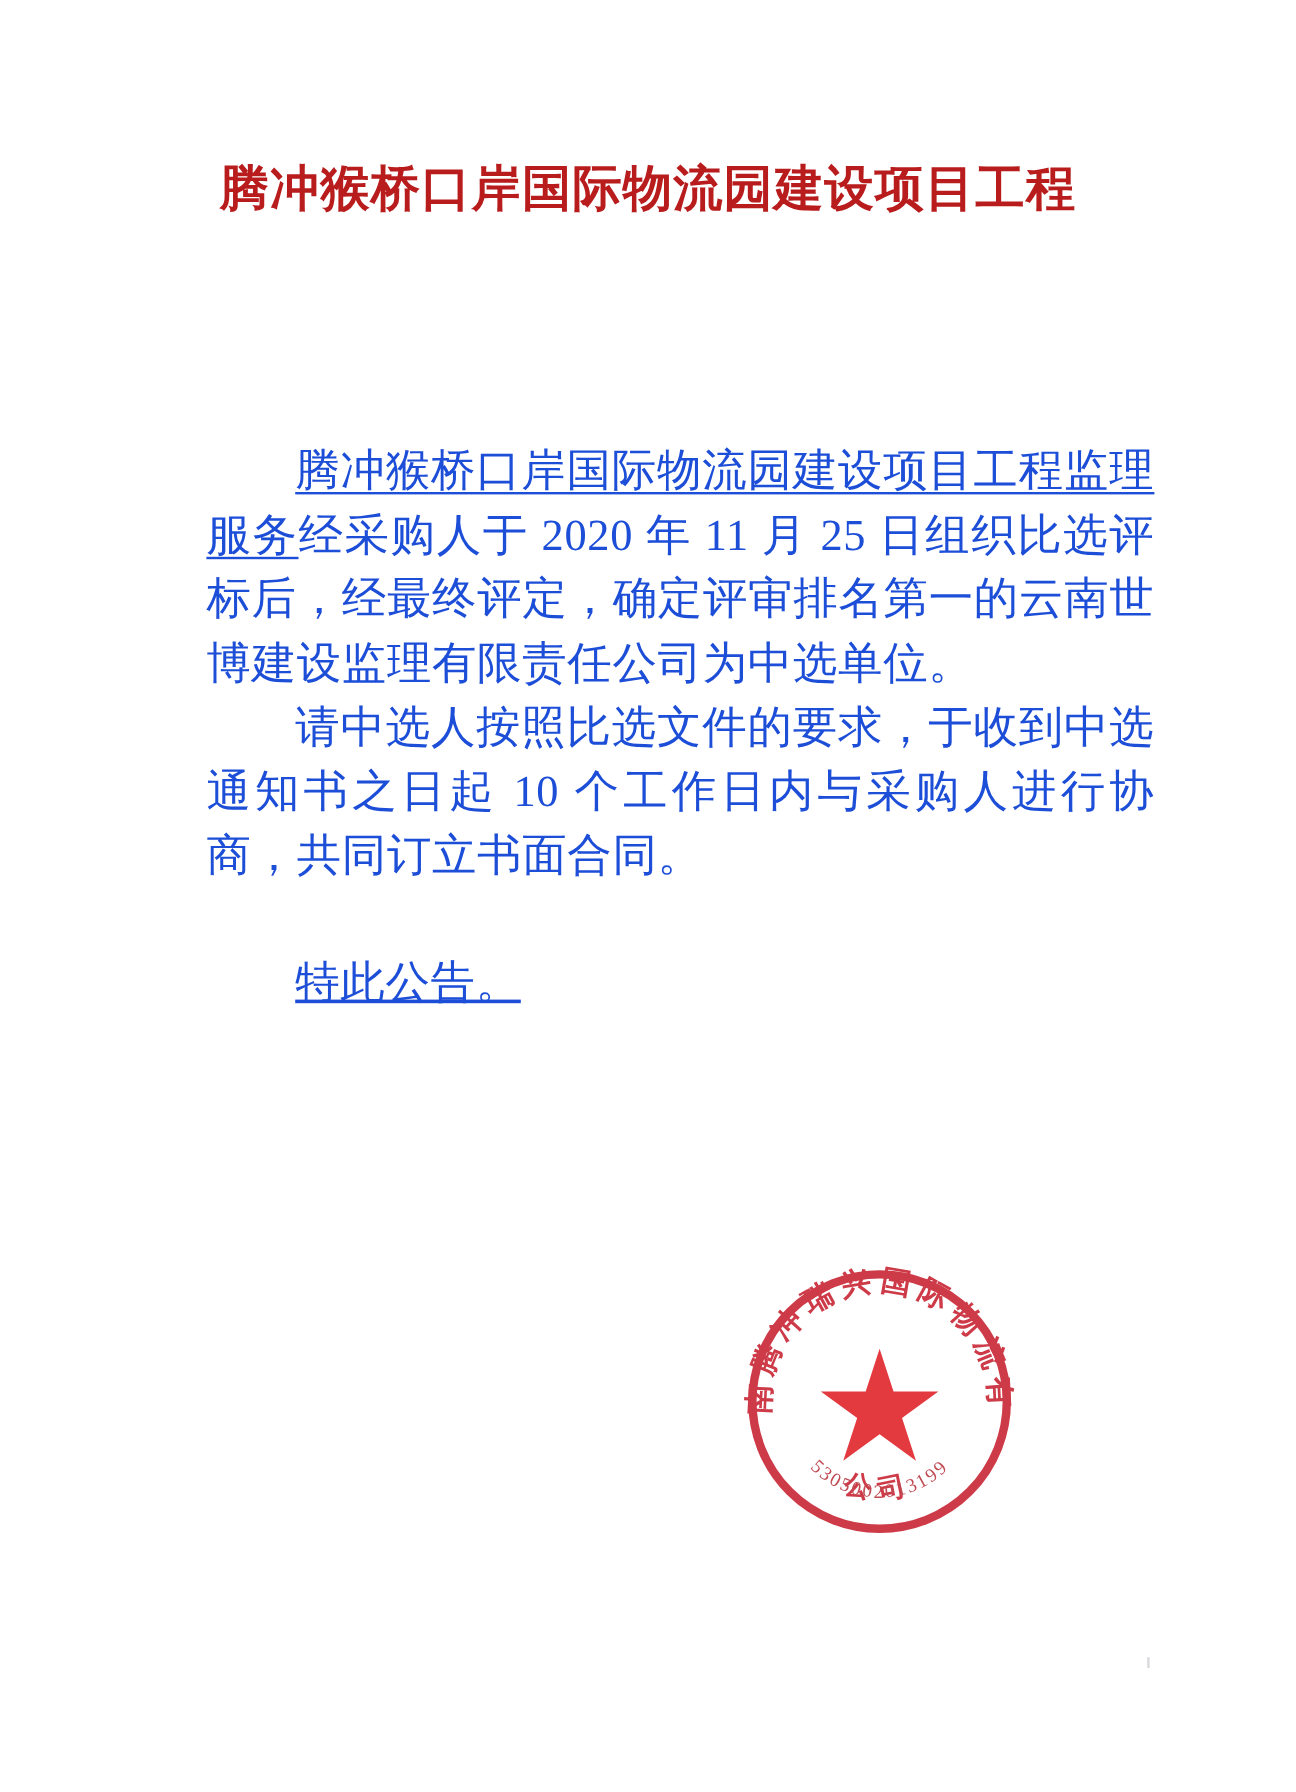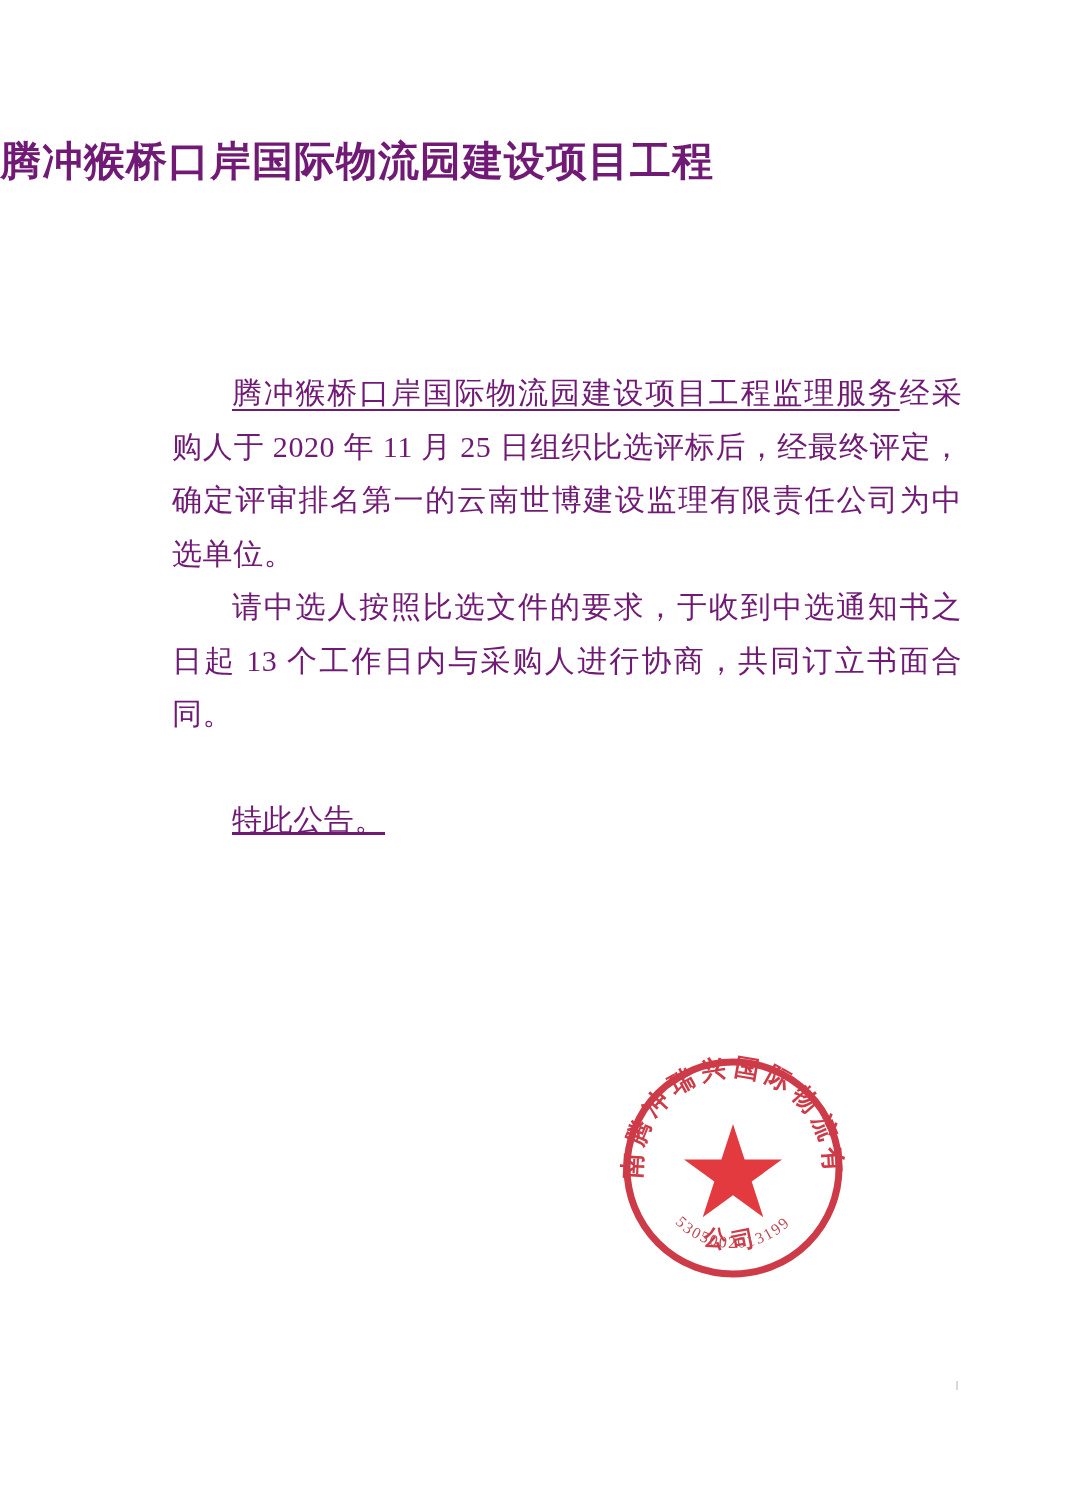--- a/index.html
+++ b/index.html
@@ -18,41 +18,41 @@
     background: #ffffff;
     overflow: hidden;
   }
 
   
   .doc-title {
     position: absolute;
     left: 0;
     top: 128px;
     width: 1080px;
-    text-align: left;
-    color: #701a75;
+    text-align: center;
+    color: #b91c1c;
     font-weight: bold;
     font-size: 41px;
     line-height: 67px;
     letter-spacing: 1px;
-    font-family: Liberation Serif, serif;
+    font-family: Liberation Mono, monospace;
   }
   .doc-title .tline {
     display: block;
     white-space: nowrap;
   }
 
   
   .body-block {
     position: absolute;
     left: 172px;
     top: 366px;
     width: 790px;
-    color: #701a75;
-    font-size: 30px;
+    color: #1d4ed8;
+    font-size: 37px;
     line-height: 53.5px;
     letter-spacing: 0.6px;
     text-align: justify;
     text-justify: inter-character;
     font-family: "Liberation Serif", "DejaVu Serif", serif;
   }
   .para {
     margin: 0;
     text-indent: 2em;
     text-align: justify;
@@ -120,21 +120,21 @@
 <div id="page">
 
   <div class="doc-title">
     <span class="tline">腾冲猴桥口岸国际物流园建设项目工程</span>
   </div>
 
   <div class="body-block">
 
     <p class="para"><span class="u-line">腾冲猴桥口岸国际物流园建设项目工程监理服务</span><span>经采购人于 2020 年 11 月 25 日组织比选评标后，经最终评定，确定评审排名第一的云南世博建设监理有限责任公司为中选单位。</span></p>
 
-    <p class="para">请中选人按照比选文件的要求，于收到中选通知书之日起 13 个工作日内与采购人进行协商，共同订立书面合同。</p>
+    <p class="para">请中选人按照比选文件的要求，于收到中选通知书之日起 10 个工作日内与采购人进行协商，共同订立书面合同。</p>
 
 
     <p class="para gap-before">特此公告。</p>
 
   </div>
 
   <div class="seal">
     <svg viewBox="0 0 232 232" xmlns="http://www.w3.org/2000/svg" aria-hidden="true">
       <defs>
         <path id="arcTop" d="M 24 116 A 92 92 0 0 1 208 116"></path>

